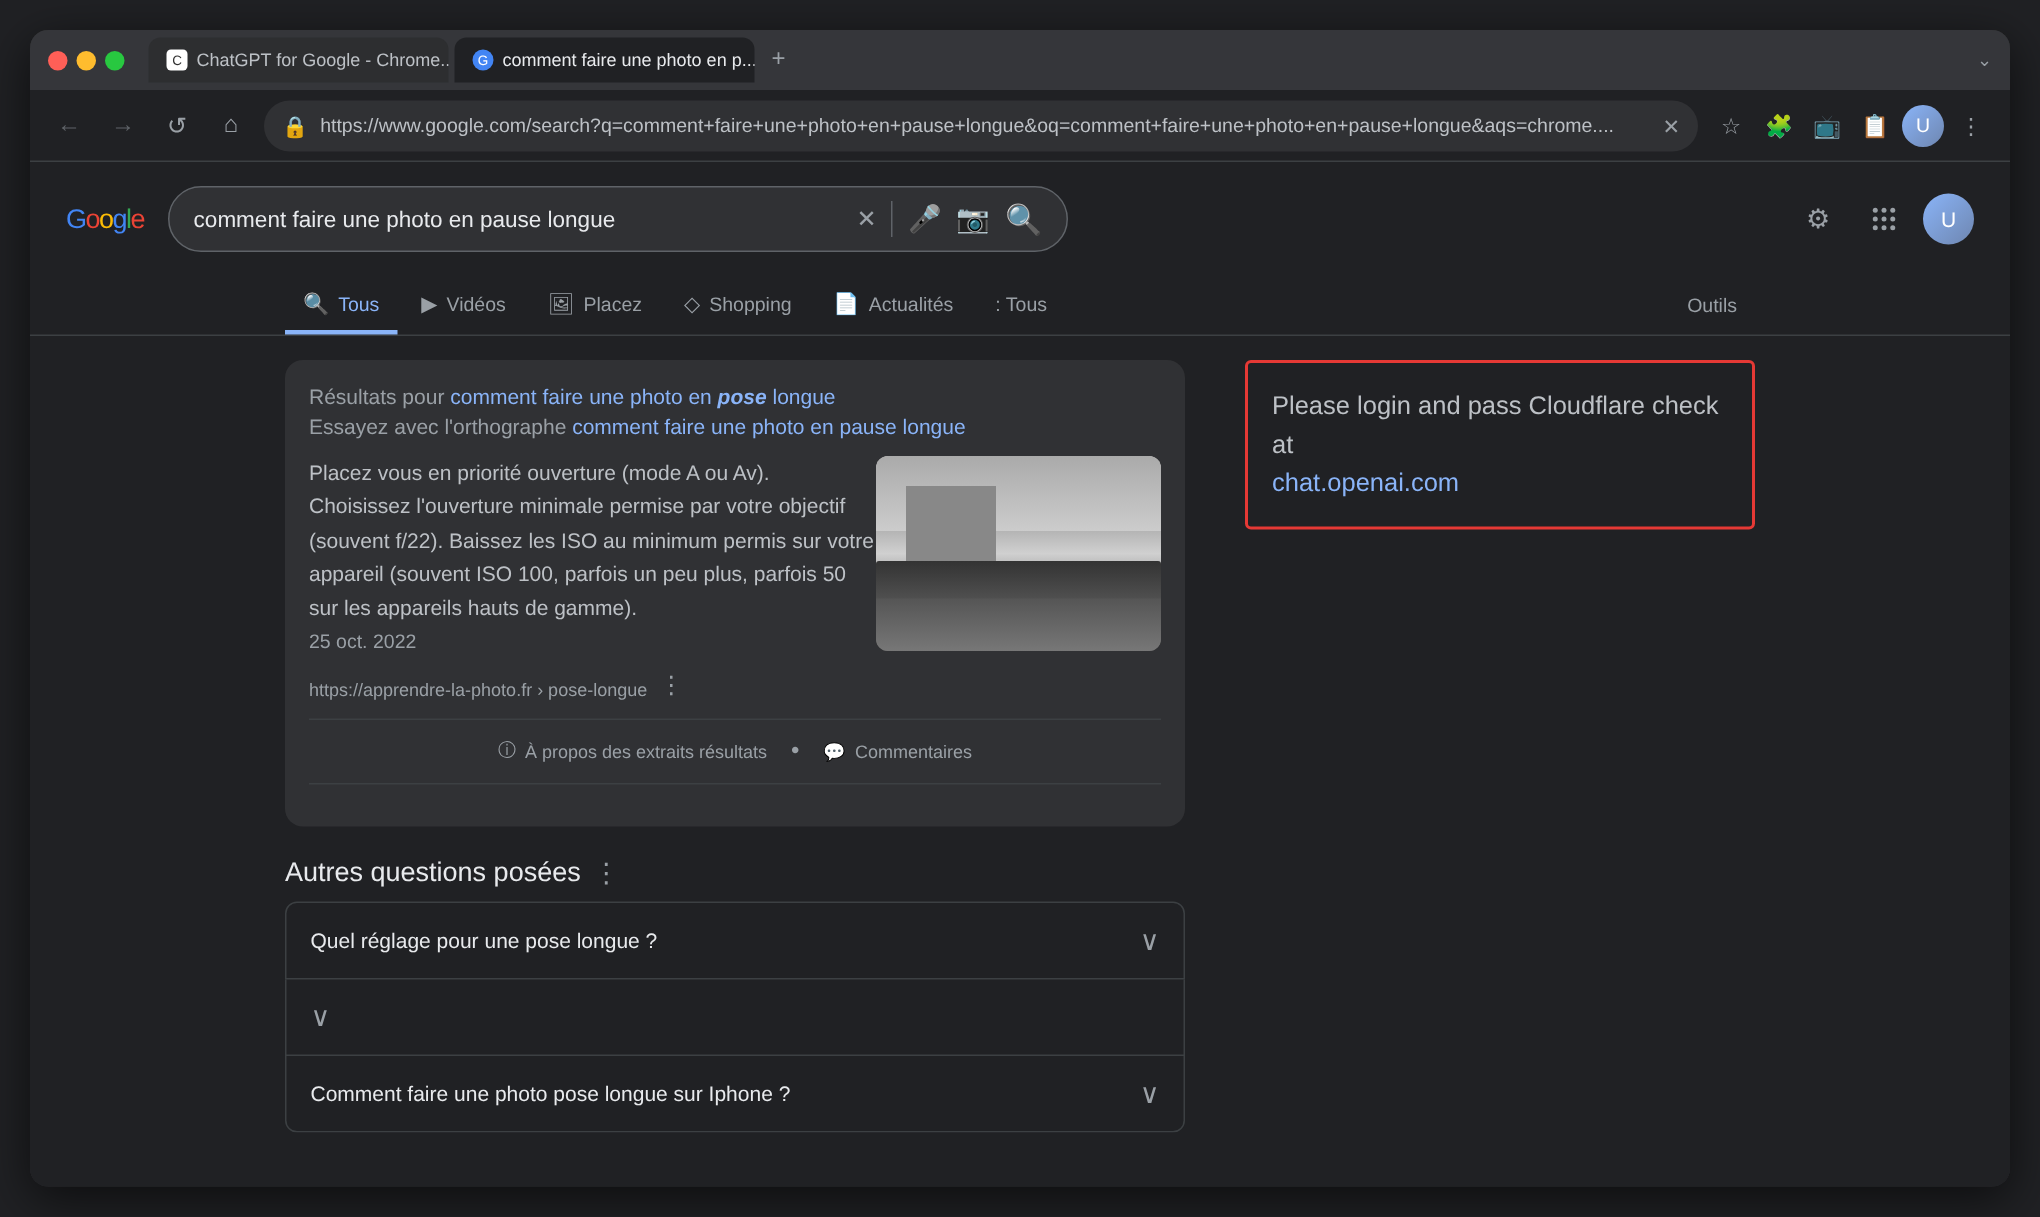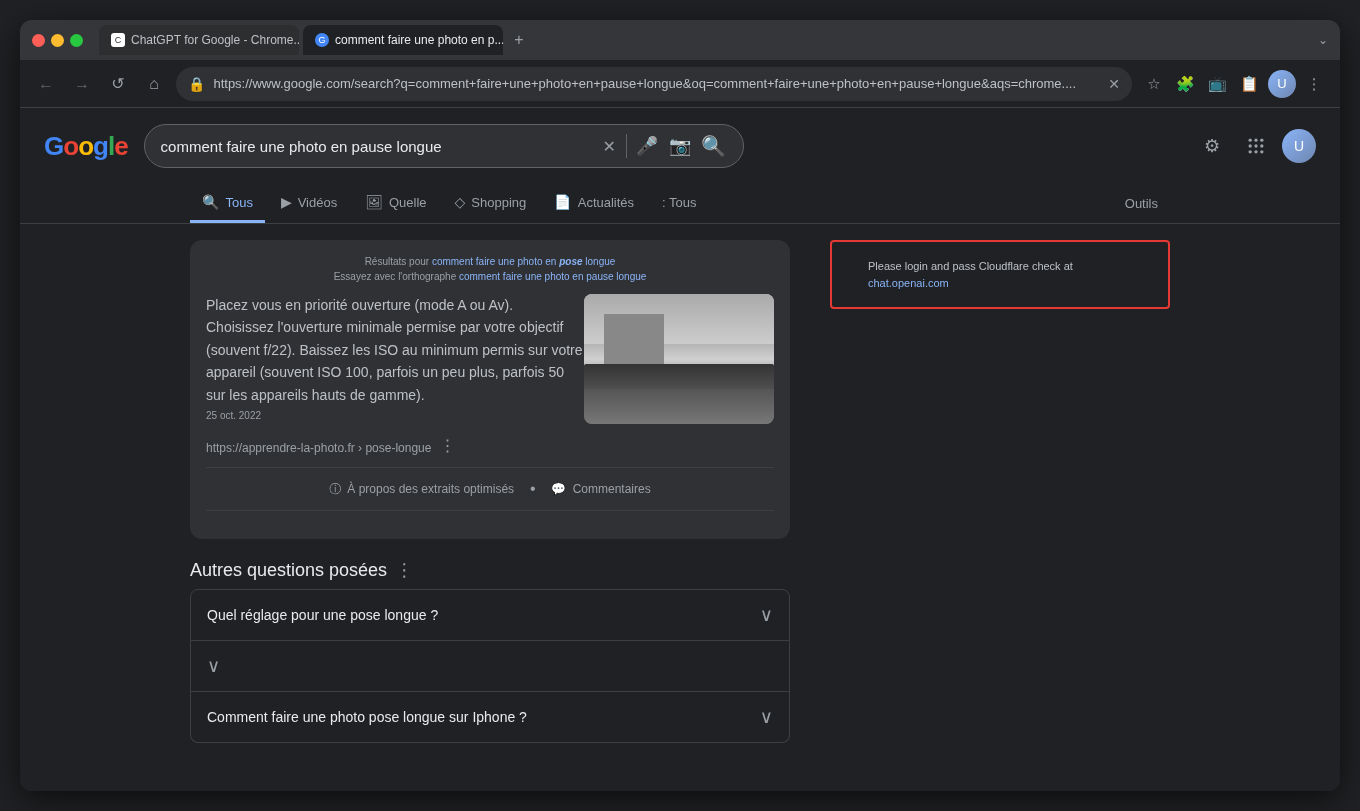--- a/index.html
+++ b/index.html
@@ -168,22 +168,22 @@
     }
 
     
     .google-header {
       display: flex;
       align-items: center;
       padding: 16px 24px;
       gap: 16px;
     }
     .google-logo {
-      font-size: 26px;
-      font-weight: bold;
+      font-size: 18px;
+      font-weight: normal;
       letter-spacing: -1px;
       flex-shrink: 0;
       text-align: right;
     }
     .g-blue { color: #4285f4; }
     .g-red { color: #ea4335; }
     .g-yellow { color: #fbbc05; }
     .g-green { color: #34a853; }
 
     .search-box-wrapper {
@@ -313,44 +313,43 @@
     }
 
     
     .featured-snippet {
       background: #303134;
       border-radius: 12px;
       padding: 16px;
       margin-bottom: 16px;
     }
     .correction-text {
-      font-size: 10px;
+      font-size: 14px;
       color: #9aa0a6;
       margin-bottom: 4px;
-      text-align: center;
     }
     .correction-link {
       color: #8ab4f8;
       text-decoration: none;
     }
     .correction-link b { font-style: italic; }
 
     .snippet-content {
       display: flex;
       gap: 0;
       margin-top: 12px;
     }
     .snippet-text {
       flex: 1;
       font-size: 14px;
       color: #bdc1c6;
       line-height: 1.6;
     }
     .snippet-date {
-      font-size: 10px;
+      font-size: 13px;
       color: #9aa0a6;
       margin-top: 4px;
     }
     .snippet-image {
       width: 190px;
       height: 130px;
       border-radius: 8px;
       background: #1a1a1a;
       flex-shrink: 0;
       overflow: hidden;
@@ -475,24 +474,23 @@
     .paa-chevron { color: #9aa0a6; font-size: 18px; }
 
     
     .cloudflare-box {
       border: 2px solid #e53935;
       border-radius: 4px;
       padding: 16px;
       background: #202124;
     }
     .cloudflare-text {
-      font-size: 11px;
+      font-size: 17px;
       color: #bdc1c6;
       line-height: 1.5;
-      margin-left: 20px;
     }
     .cloudflare-link {
       color: #8ab4f8;
       text-decoration: none;
       cursor: pointer;
     }
 
     
     .page-content::-webkit-scrollbar { width: 6px; }
     .page-content::-webkit-scrollbar-track { background: transparent; }
@@ -584,21 +582,21 @@
       <div class="search-tab active">
         <span class="search-tab-icon">🔍</span>
         <span>Tous</span>
       </div>
       <div class="search-tab">
         <span class="search-tab-icon">▶</span>
         <span>Vidéos</span>
       </div>
       <div class="search-tab">
         <span class="search-tab-icon">🖼</span>
-        <span>Quelle</span>
+        <span>Placez</span>
       </div>
       <div class="search-tab">
         <span class="search-tab-icon">◇</span>
         <span>Shopping</span>
       </div>
       <div class="search-tab">
         <span class="search-tab-icon">📄</span>
         <span>Actualités</span>
       </div>
       <div class="search-tab">
@@ -639,21 +637,21 @@
           </div>
 
           <div class="source-link">
             <span class="source-url">https://apprendre-la-photo.fr › pose-longue</span>
             <span class="source-menu">⋮</span>
           </div>
 
           <div class="feedback-bar">
             <div class="feedback-item">
               <span>ⓘ</span>
-              <span>À propos des extraits optimisés</span>
+              <span>À propos des extraits résultats</span>
             </div>
             <span class="feedback-dot">•</span>
             <div class="feedback-item">
               <span>💬</span>
               <span>Commentaires</span>
             </div>
           </div>
         </div>
 
         <div class="paa-section">

